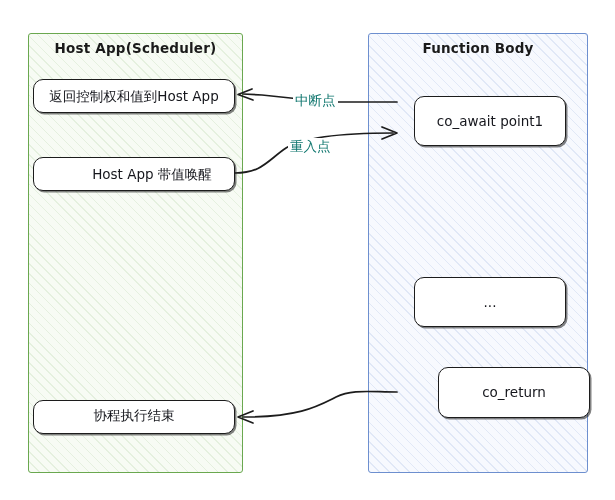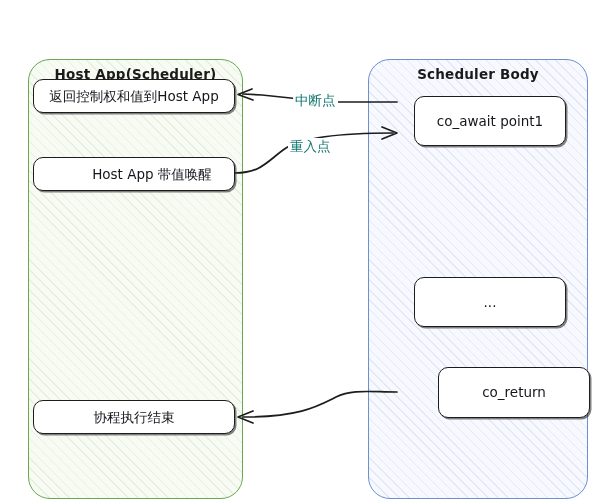--- a/index.html
+++ b/index.html
@@ -20,22 +20,21 @@
     left: 0;
     top: 0;
     width: 615px;
     height: 500px;
   }
 
   
   .container {
     position: absolute;
     box-sizing: border-box;
-    border-radius: 22px;
-    margin-top: 26px;
+    border-radius: 3px;
   }
   .container-green {
     left: 28px;
     top: 33px;
     width: 215px;
     height: 440px;
     border: 1.6px solid #6aa84f;
     background-color: #f7fbf4;
     background-image: repeating-linear-gradient(
         45deg,
@@ -89,21 +88,21 @@
     font-size: 13.5px;
     line-height: 1.2;
     box-shadow: 1.5px 1.5px 0 rgba(30,30,30,0.55);
   }
 
   .node-left  { left: 33px;  width: 202px; }
   .node-right { left: 414px; width: 152px; }
 
   #node-return-control { top: 79px;  height: 34px; }
   #node-wake           { top: 157px; height: 34px; padding-left: 36px; }
-  #node-coroutine-end  { top: 400px; height: 34px; }
+  #node-coroutine-end  { top: 400px; height: 34px; font-family: Liberation Mono, monospace; }
 
   #node-co-await-1 { top: 96px;  height: 50px; }
   #node-co-await-2 { top: 186px; height: 50px; }
   #node-ellipsis   { top: 277px; height: 50px; }
   #node-co-return  { top: 367px; height: 51px; margin-left: 24px; }
 
   
   .edge-label {
     position: absolute;
     font-family: "DejaVu Sans", sans-serif;
@@ -135,21 +134,21 @@
     <div class="container-title">Host App(Scheduler)</div>
   </div>
 
   <div class="node node-left" id="node-return-control">返回控制权和值到Host App</div>
 
   <div class="node node-left" id="node-wake">Host App 带值唤醒</div>
 
   <div class="node node-left" id="node-coroutine-end">协程执行结束</div>
 
   <div class="container container-blue">
-    <div class="container-title">Scheduler Body</div>
+    <div class="container-title">Function Body</div>
   </div>
 
   <div class="node node-right" id="node-co-await-1">co_await point1</div>
 
 
   <div class="node node-right" id="node-ellipsis">...</div>
 
   <div class="node node-right" id="node-co-return">co_return</div>
 
   <svg id="edges" viewBox="0 0 615 500" xmlns="http://www.w3.org/2000/svg">

